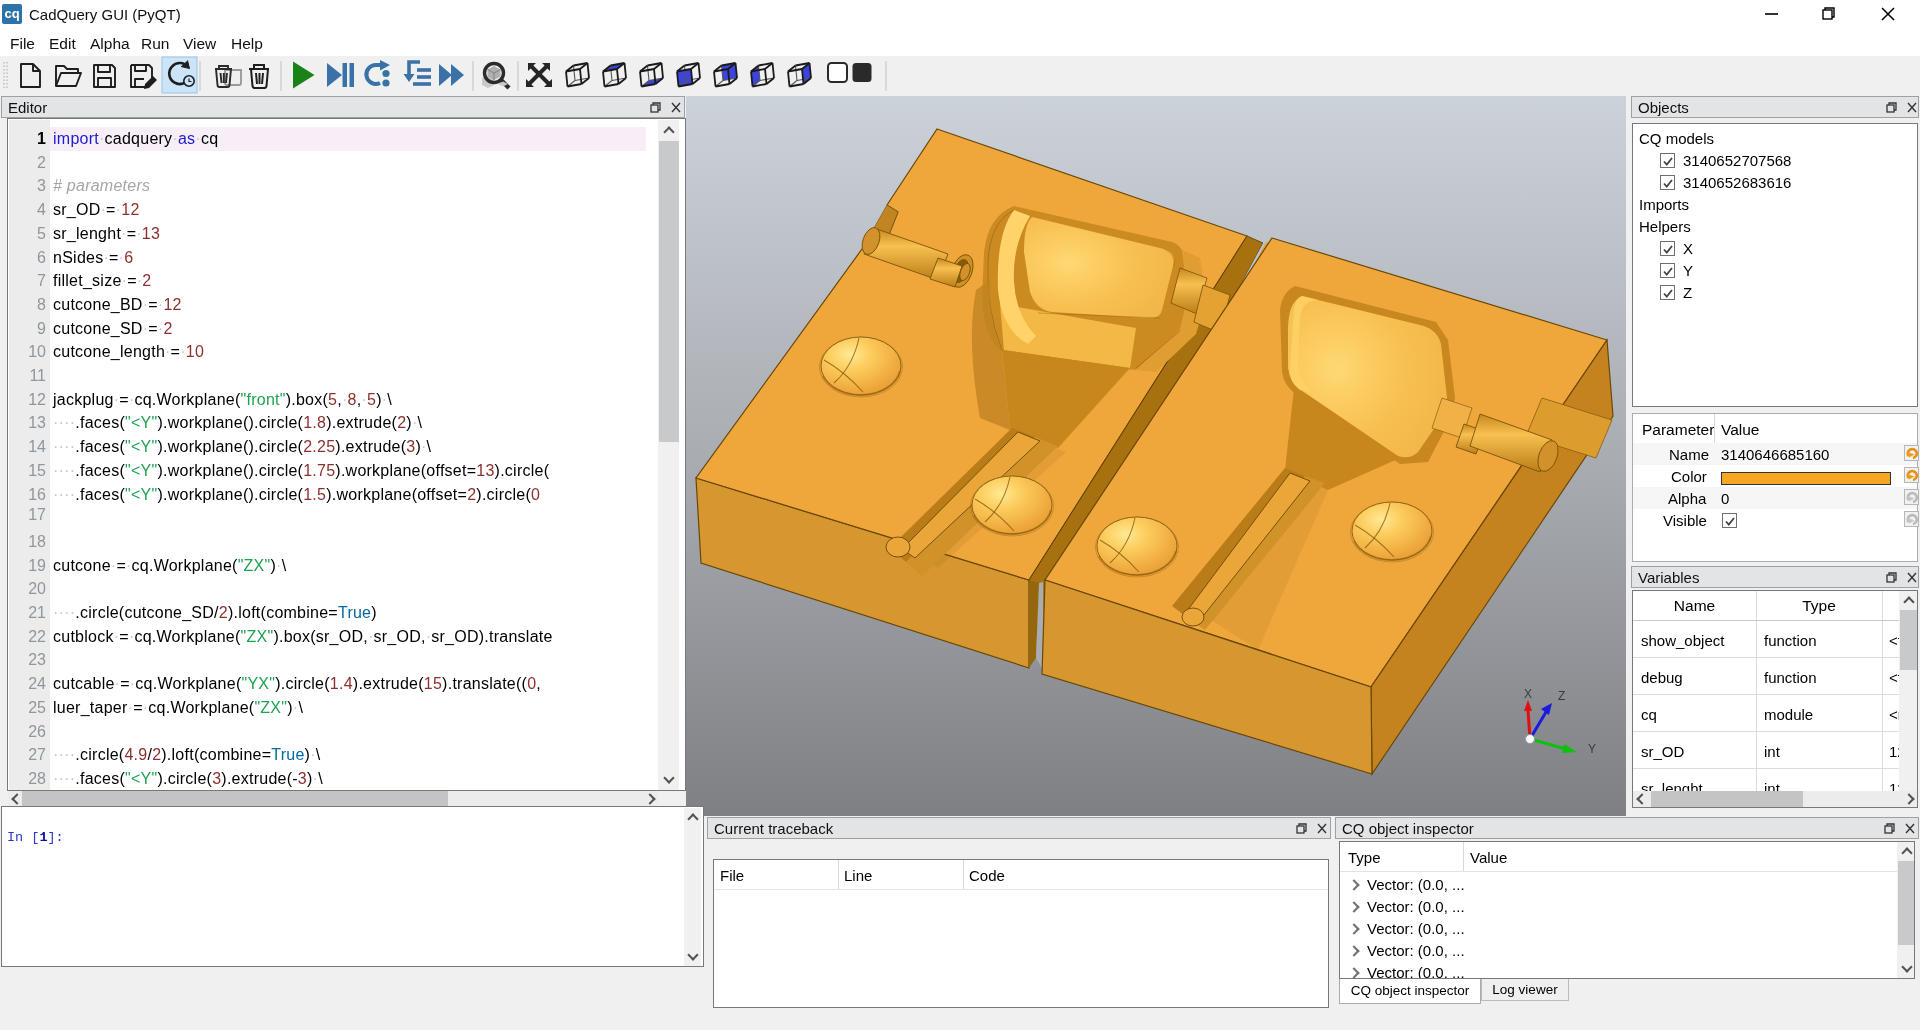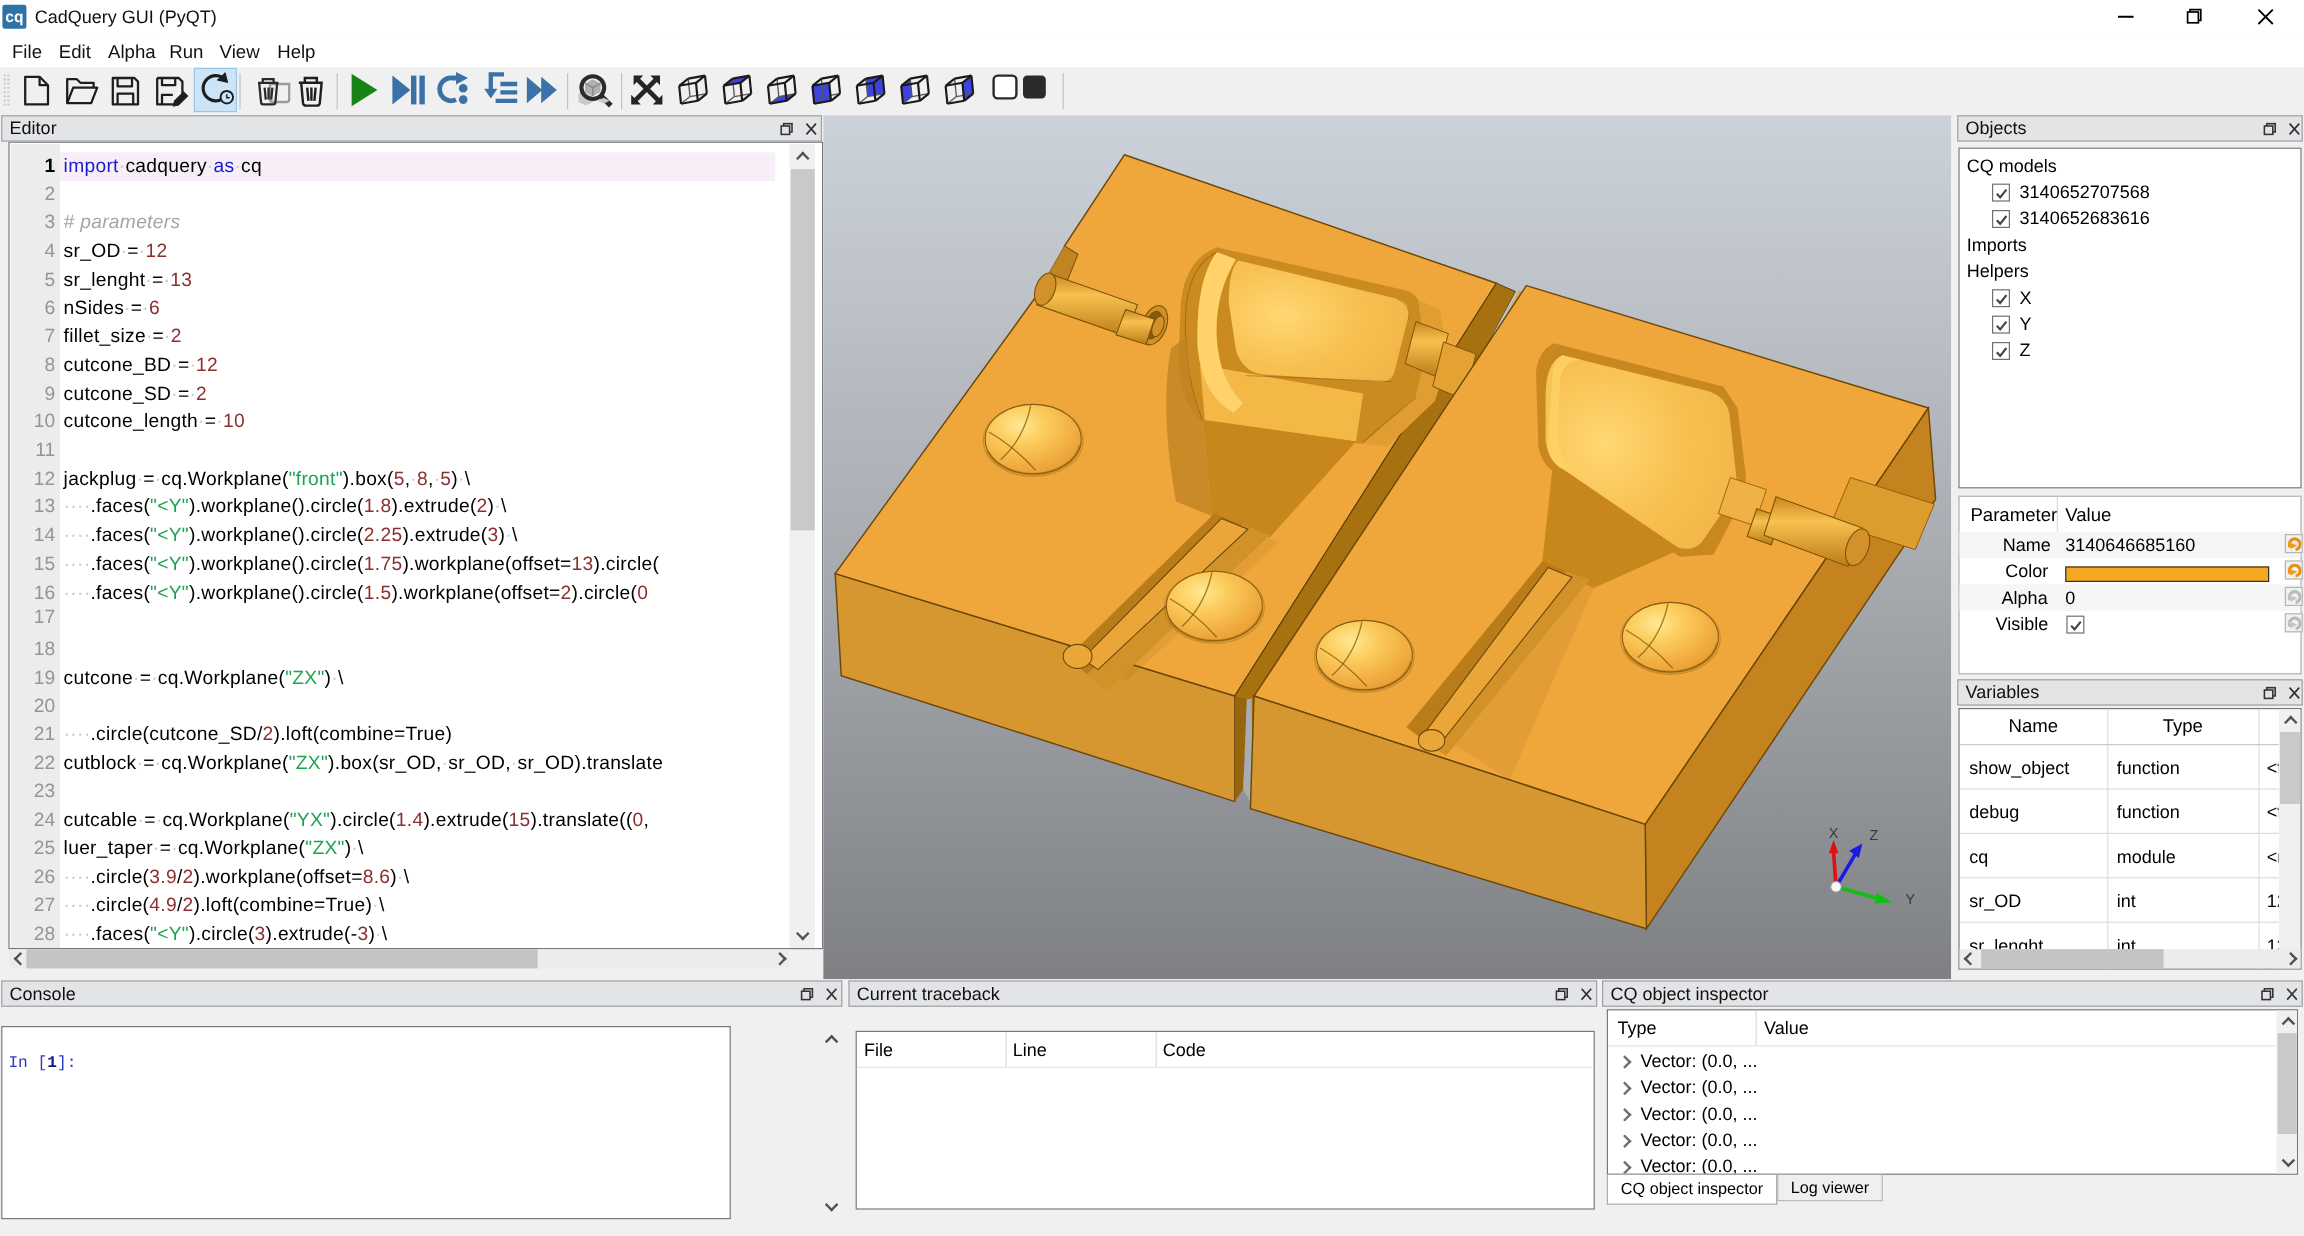--- a/index.html
+++ b/index.html
@@ -7,21 +7,21 @@
 .box{position:absolute;background:#fff;border:1px solid #75797d}
 .sb{position:absolute;background:#f0f0f0}
 .thumb{position:absolute;background:#c8c9ca}
 .chev{position:absolute;width:8px;height:8px;border-style:solid;border-color:#4f5355;border-width:0}
 .chev.up{border-left-width:2px;border-top-width:2px;transform:rotate(45deg)}
 .chev.dn{border-right-width:2px;border-bottom-width:2px;transform:rotate(45deg)}
 .chev.lf{border-left-width:2px;border-bottom-width:2px;transform:rotate(45deg)}
 .chev.rt{border-right-width:2px;border-top-width:2px;transform:rotate(45deg)}
 .cl{position:absolute;left:45px;white-space:pre;font-size:16px;letter-spacing:0.25px;color:#000}
 .num{position:absolute;left:0;width:38px;text-align:right;color:#8f969c;font-size:16px}
-.k{color:#1c1ccd}.n{color:#8c2f2f}.s{color:#1ea351}.cm{color:#a5a5a5;font-style:italic}.tr{color:#000000}
+.k{color:#1c1ccd}.n{color:#8c2f2f}.s{color:#1ea351}.cm{color:#a5a5a5;font-style:italic}.tr{color:#0369a1}
 .d{color:#c4c6c8}
 .cb{position:absolute;width:15px;height:15px;background:#fff;border:1px solid #6b7073}
 .cb svg{position:absolute;left:1px;top:2px}
 .undo{position:absolute;width:15px;height:16px;background:#f1f1f1;border:1px solid #b4b6b8;overflow:hidden}
 </style></head>
 <body>
 
 <div class="abs" style="left:0;top:0;width:1920px;height:28px;background:#fff">
   <div class="abs" style="left:2px;top:4px;width:20px;height:20px;background:#2d73a8;border-radius:2px;color:#fff;font-weight:bold;font-size:13px;text-align:center;line-height:20px">cq</div>
   <div class="abs" style="left:29px;top:6px;font-size:15px;color:#101010">CadQuery GUI (PyQT)</div>
@@ -305,21 +305,20 @@
     <div class="num" style="top:474px">21</div>
       <div class="cl" style="top:474px"><span class="d">····</span>.circle(cutcone_SD/<span class="n">2</span>).loft(combine=<span class="tr">True</span>)</div>
     <div class="num" style="top:497.7px">22</div>
       <div class="cl" style="top:497.7px">cutblock<i class="d">·</i>=<i class="d">·</i>cq.Workplane(<span class="s">"ZX"</span>).box(sr_OD,<i class="d">·</i>sr_OD,<i class="d">·</i>sr_OD).translate</div>
     <div class="num" style="top:521.4px">23</div>
     <div class="num" style="top:545.1px">24</div>
       <div class="cl" style="top:545.1px">cutcable<i class="d">·</i>=<i class="d">·</i>cq.Workplane(<span class="s">"YX"</span>).circle(<span class="n">1.4</span>).extrude(<span class="n">15</span>).translate((<span class="n">0</span>,</div>
     <div class="num" style="top:568.8px">25</div>
       <div class="cl" style="top:568.8px">luer_taper<i class="d">·</i>=<i class="d">·</i>cq.Workplane(<span class="s">"ZX"</span>)<i class="d">·</i>\</div>
     <div class="num" style="top:592.5px">26</div>
-      <div class="cl" style="top:592.5px"><span class="d">····</span>.circle(<span class="n">3.9</span>/<span class="n">2</span>).workplane(offset=<span class="n">8.6</span>)<i class="d">·</i>\</div>
     <div class="num" style="top:616.2px">27</div>
       <div class="cl" style="top:616.2px"><span class="d">····</span>.circle(<span class="n">4.9</span>/<span class="n">2</span>).loft(combine=<span class="tr">True</span>)<i class="d">·</i>\</div>
     <div class="num" style="top:639.9px">28</div>
       <div class="cl" style="top:639.9px"><span class="d">····</span>.faces(<span class="s">"&lt;Y"</span>).circle(<span class="n">3</span>).extrude(-<span class="n">3</span>)<i class="d">·</i>\</div>
   </div>
 
   <div class="sb" style="left:650px;top:1px;width:21px;height:670px;background:#f0f0f0"></div>
   <div class="abs" style="left:651px;top:2px;width:20px;height:19px;background:#f0f0f0">
       <span class="chev up" style="left:6px;top:7px"></span>
     </div>
@@ -574,21 +573,21 @@
   <span class="chev rt" style="left:272px;top:4px"></span>
 </div>
 
 <div class="dt" style="left:1px;top:817px;width:701px">Console
   <svg class="abs" style="left:663px;top:5px" width="34" height="12">
    <rect x="3" y="3" width="7" height="7" fill="none" stroke="#333" stroke-width="1.3"></rect>
       <path d="M5 3 V1 H12 V8 H10" fill="none" stroke="#333" stroke-width="1.3"></path>
    <path d="M24 1 L32 10 M32 1 L24 10" stroke="#333" stroke-width="1.4"></path>
   </svg>
 </div>
-<div class="box" id="conbox" style="left:1px;top:855px;width:608px;height:161px">
+<div class="box" id="conbox" style="left:1px;top:806px;width:703px;height:161px">
   <div class="abs" style="left:5px;top:23px;font-family:'Liberation Mono',monospace;font-size:13.5px;color:#2d35c8">In [<b style="color:#111196">1</b>]:</div>
   <div class="sb" style="left:682px;top:1px;width:17px;height:158px"></div>
   <div class="abs" style="left:682px;top:2px;width:17px;height:17px;background:#f0f0f0">
       <span class="chev up" style="left:5px;top:6px"></span>
     </div>
   <div class="abs" style="left:682px;top:141px;width:17px;height:17px;background:#f0f0f0">
       <span class="chev dn" style="left:5px;top:3px"></span>
     </div>
 </div>
 

